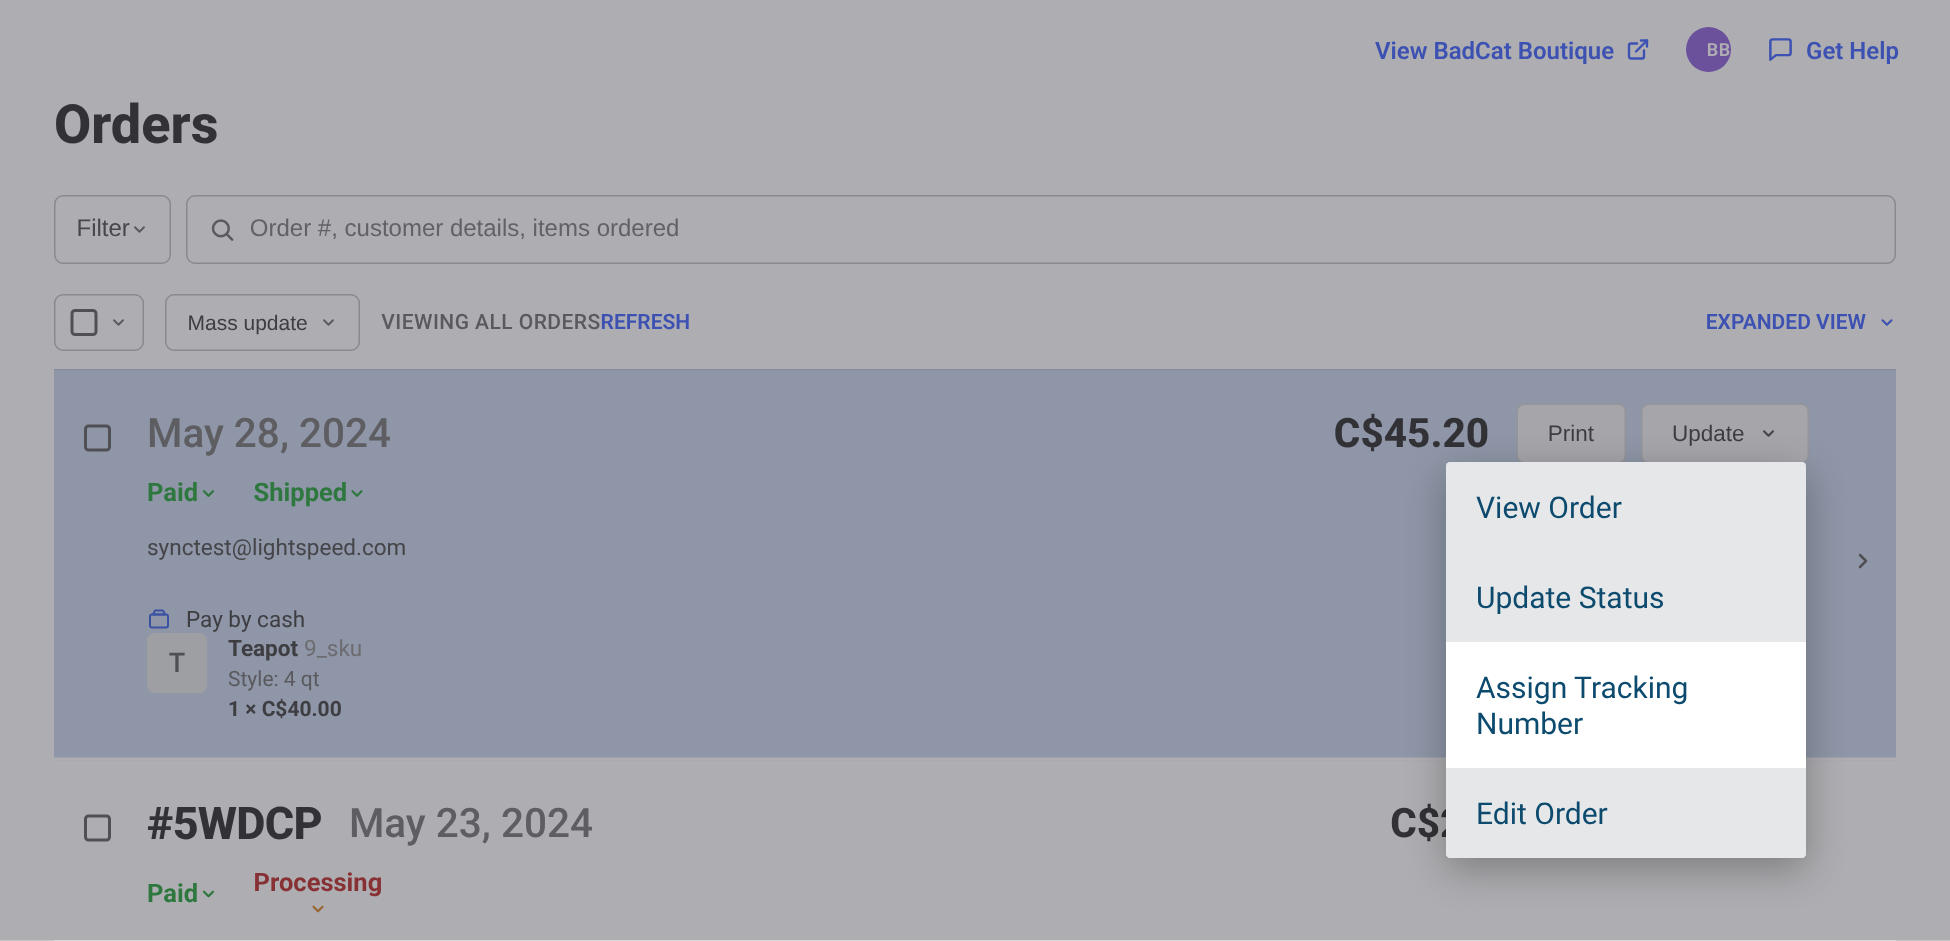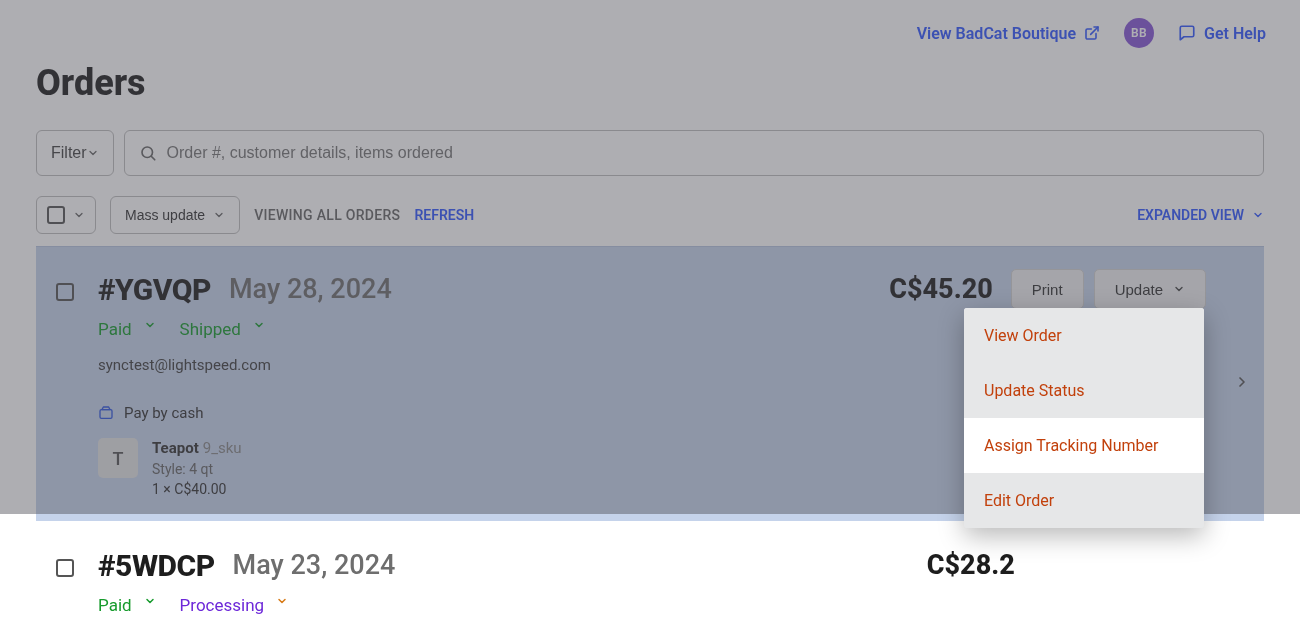--- a/index.html
+++ b/index.html
@@ -7,21 +7,21 @@
     font-family: -apple-system, BlinkMacSystemFont, "Segoe UI", Roboto, Helvetica, Arial, sans-serif;
     background: #fff;
     color: #333;
     width: 1300px;
     height: 627px;
     overflow: hidden;
     position: relative;
   }
   .page {
     width: 1300px;
-    height: 514px;
+    height: 627px;
     padding: 0;
     position: relative;
   }
   .overlay {
     position: absolute;
     inset: 0;
     background: rgba(75,75,85,0.45);
     z-index: 50;
     pointer-events: none;
   }
@@ -32,21 +32,21 @@
     justify-content: flex-end;
     align-items: center;
     gap: 24px;
     padding: 16px 34px 0 0;
     height: 50px;
   }
   .link-blue { color: #3057ff; font-weight: 600; font-size: 16px; display: inline-flex; align-items: center; gap: 8px; cursor: pointer; }
   .avatar {
     width: 30px; height: 30px; border-radius: 50%;
     background: #8656d6; color: #fff;
-    display: flex; align-items: center; justify-content: center;
+    display: flex; align-items: center; justify-content: flex-end;
     font-size: 12px; font-weight: 600; letter-spacing: 0.5px;
   }
 
   .content { padding: 12px 36px 0 36px; }
 
   h1.page-title { font-size: 36px; font-weight: 800; color: #1e1e1e; margin-bottom: 26px; }
 
   .filter-row { display: flex; gap: 10px; margin-bottom: 20px; }
   .btn-outline {
     border: 1px solid #bdbdbd; background: #fff; border-radius: 6px;
@@ -66,21 +66,21 @@
     border: 1px solid #bdbdbd; background: #fff; border-radius: 6px;
     height: 38px; padding: 0 10px; display: inline-flex; align-items: center; gap: 8px; cursor: pointer;
   }
   .checkbox-square { width: 18px; height: 18px; border: 2px solid #555; border-radius: 3px; }
   .small-btn {
     border: 1px solid #bdbdbd; background: #fff; border-radius: 6px;
     height: 38px; padding: 0 14px; display: inline-flex; align-items: center; gap: 8px; cursor: pointer;
     font-size: 14px; color: #333;
   }
   .muted-caps { color: #666; font-size: 14px; letter-spacing: 0.3px; font-weight: 500; }
-  .viewing-row { display: flex; align-items: center; gap: 14px; }
+  .viewing-row { display: flex; align-items: center; gap: 0; }
 
   
   .orders-list {  }
   .order-card {
     background: #fff; border-bottom: 1px solid #e5e5e5;
     padding: 22px 58px 24px 20px;
     position: relative;
   }
   .order-card.selected { background: #c5d3eb; border-top: 1px solid #b5c4de; border-bottom: 2px solid #fff; }
   .row-top { display: flex; align-items: center; }
@@ -90,53 +90,53 @@
   .ord-total { margin-left: auto; font-size: 27px; font-weight: 800; color: #1e1e1e; margin-right: 18px; }
   .btn-grey {
     background: #eeeff0; border: 1px solid #d1d1d1; border-radius: 5px;
     height: 40px; padding: 0 20px; display: inline-flex; align-items: center; gap: 10px;
     font-size: 15px; cursor: pointer; color: #333;
   }
   .btn-grey + .btn-grey { margin-left: 10px; }
 
   .ord-body { padding-left: 42px; margin-top: 10px; }
   .status-row { display: flex; gap: 24px; margin-bottom: 16px; }
-  .status-pill { display: inline-flex; align-items: flex-start; gap: 12px; font-weight: 400; font-size: 17px; cursor: pointer; }
+  .status-pill { display: inline-flex; align-items: center; gap: 1px; font-weight: 700; font-size: 17px; cursor: pointer; }
   .status-green { color: #179b2d; }
-  .status-orange { color: #6d28d9; }
+  .status-orange { color: #b91c1c; flex-direction: column; }
   .email-link { color: #404040; font-size: 15px; margin-bottom: 30px; display: inline-block; }
-  .pay-row { display: flex; align-items: center; gap: 10px; color: #333; font-size: 15px; margin-bottom: 16px; }
+  .pay-row { display: flex; align-items: center; gap: 10px; color: #333; font-size: 15px; }
   .item-row { display: flex; align-items: flex-start; gap: 14px; }
   .item-thumb { width: 40px; height: 40px; background: #e2e3e4; border-radius: 5px; display: flex; align-items: center; justify-content: center; font-size: 18px; color: #555; font-weight: 500; }
   .item-meta .item-name { font-weight: 700; font-size: 15px; display: inline-block; }
   .item-meta .item-sku { color: #888; font-size: 15px; }
   .item-meta .line2 { color: #666; font-size: 14px; margin-top: 4px; }
-  .item-meta .line3 { color: #333; font-size: 14px; margin-top: 4px; }
+  .item-meta .line3 { color: #333; font-size: 14px; margin-top: 4px; font-weight: bold; }
 
   .order-chevron {
     position: absolute; right: 14px; top: 50%; transform: translateY(-50%);
     color: #555; cursor: pointer;
   }
 
   
   .dropdown-menu {
     position: absolute;
     z-index: 100;
     right: 96px;
     top: 308px;
     width: 240px;
     background: #e6e7e8;
     box-shadow: 0 8px 26px rgba(0,0,0,0.28);
     border-radius: 3px;
     overflow: hidden;
   }
   .dropdown-item {
     padding: 18px 20px;
-    font-size: 16px;
-    color: #c2410c;
+    font-size: 20px;
+    color: #0c4a6e;
     cursor: pointer;
     background: #e6e7e8;
   }
   .dropdown-item.highlight { background: #fff; }
 
   
   .ico16 { width: 16px; height: 16px; flex: 0 0 auto; }
   .ico18 { width: 18px; height: 18px; flex: 0 0 auto; }
   .ico12 { width: 12px; height: 12px; flex: 0 0 auto; }
   .chev-down { width: 12px; height: 12px; }
@@ -214,21 +214,20 @@
       </div>
     </div>
 
     <div class="orders-list">
 
       <div class="order-card selected">
         <div class="row-top">
           <div class="row-check">
             <span class="checkbox-square"></span>
           </div>
-          <span class="ord-id">#YGVQP</span>
           <span class="ord-date">May 28, 2024</span>
           <span class="ord-total">C$45.20</span>
           <button class="btn-grey">
             <span>Print</span>
           </button>
           <button class="btn-grey">
             <span>Update</span>
             <svg class="chev-down" viewBox="0 0 24 24" fill="none" stroke="#444" stroke-width="2.8" stroke-linecap="round" stroke-linejoin="round">
                 <polyline points="6 9 12 15 18 9"></polyline>
               </svg>

